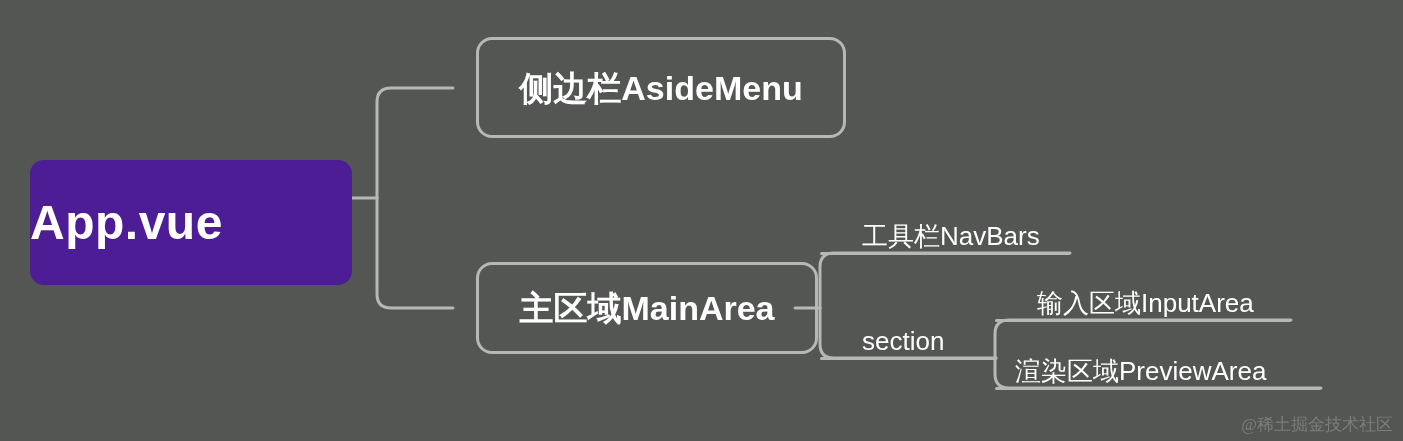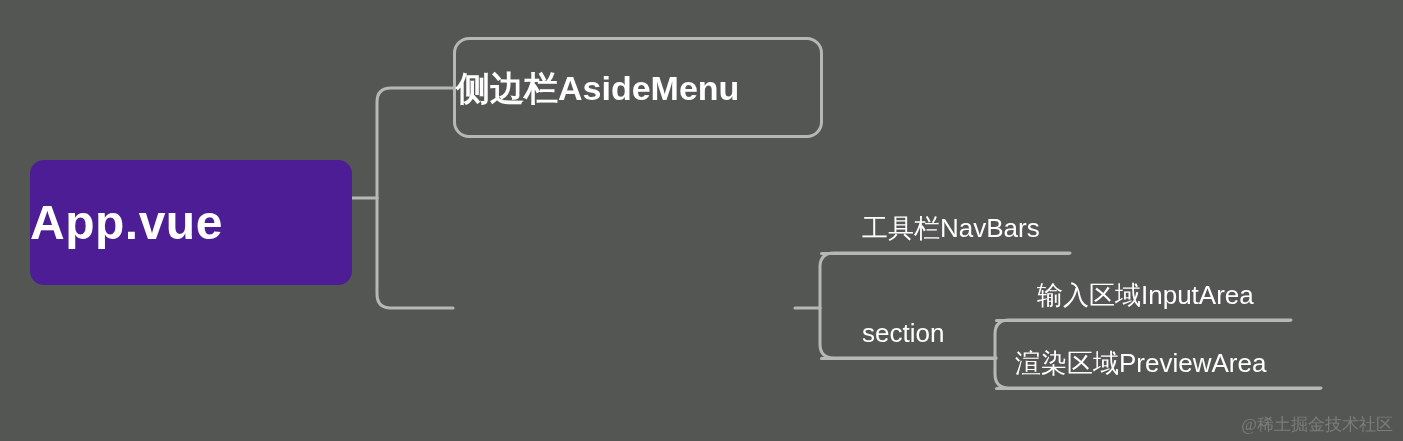--- a/index.html
+++ b/index.html
@@ -51,21 +51,23 @@
   }
 
   
   .node-box {
     position: absolute;
     border: 3px solid #b6b8b5;
     border-radius: 16px;
     background: transparent;
     display: flex;
     align-items: center;
+    justify-content: center;
     box-sizing: border-box;
+    margin-left: 23px;
   }
   .node-box .label {
     color: #ffffff;
     font-size: 34px;
     font-weight: bold;
     line-height: 1;
     white-space: nowrap;
   }
 
   #node-aside {
@@ -87,21 +89,21 @@
     display: flex;
     align-items: flex-end;
     box-sizing: border-box;
   }
   .node-line .label {
     color: #ffffff;
     font-size: 26px;
     font-weight: normal;
     line-height: 1;
     white-space: nowrap;
-    padding-bottom: 14px;
+    padding-bottom: 6px;
     padding-left: 2px;
   }
   .node-line .rule {
     position: absolute;
     left: 0;
     bottom: 0;
     height: 3px;
     background: #b6b8b5;
     border-radius: 2px;
   }
@@ -161,20 +163,23 @@
   </svg>
 
   <div class="node-root">
     <span class="label">App.vue</span>
   </div>
 
   <div class="node-box" id="node-aside">
     <span class="label">侧边栏AsideMenu</span>
   </div>
 
+  <div class="node-box" id="node-main">
+    <span class="label">主区域MainArea</span>
+  </div>
 
   <div class="node-line" id="node-navbars">
     <span class="label">工具栏NavBars</span>
     <span class="rule"></span>
   </div>
 
   <div class="node-line" id="node-section">
     <span class="label">section</span>
     <span class="rule"></span>
   </div>

